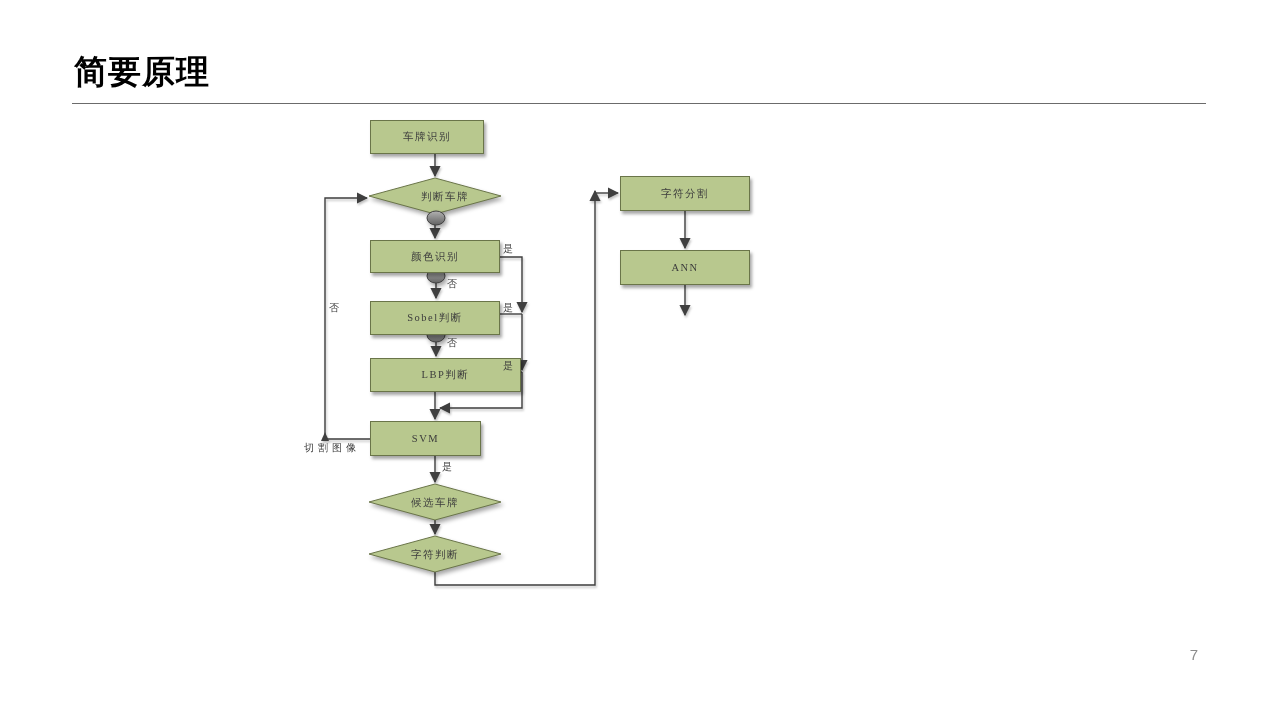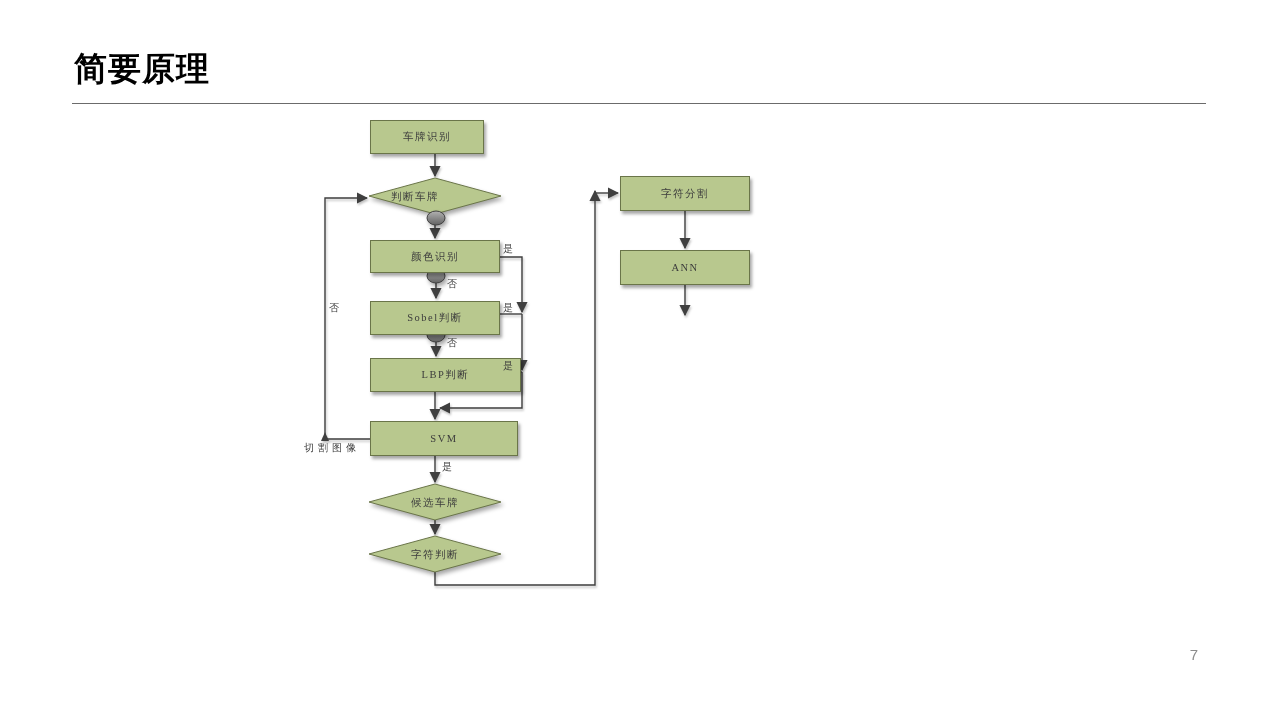--- a/index.html
+++ b/index.html
@@ -3,21 +3,21 @@
 <meta charset="utf-8">
 <style>
   html,body { margin:0; padding:0; background:#e8e8e8; }
   .slide {
     position:relative; width:1280px; height:720px; background:#ffffff;
     overflow:hidden; font-family:"Liberation Sans", sans-serif;
   }
   .title {
     position:absolute; left:74px; top:54px; font-size:33px; line-height:36px;
     font-weight:bold; color:#000000; letter-spacing:1px;
-    font-family:Liberation Mono, monospace;
+    font-family:Liberation Serif, serif;
   }
   .title-rule {
     position:absolute; left:72px; top:103px; width:1134px; height:1px;
     background:#6b6b6b;
   }
   .page-num {
     position:absolute; left:1182px; top:646px; width:24px; text-align:center;
     font-size:15px; color:#8c8c8c; font-family:"Liberation Sans", sans-serif;
   }
   .fc-svg { position:absolute; left:0; top:0; z-index:1; }
@@ -102,25 +102,25 @@
       <ellipse class="conn-ellipse shadowed" cx="436" cy="218" rx="9" ry="7"></ellipse>
       <ellipse class="conn-ellipse shadowed" cx="436" cy="276" rx="9" ry="7"></ellipse>
       <ellipse class="conn-ellipse shadowed" cx="436" cy="335" rx="9" ry="7"></ellipse>
     </g>
   </svg>
 
   <div class="node" style="left:370px; top:120px; width:114px; height:34px;">车牌识别</div>
   <div class="node" style="left:370px; top:240px; width:130px; height:33px;">颜色识别</div>
   <div class="node" style="left:370px; top:301px; width:130px; height:34px;">Sobel判断</div>
   <div class="node" style="left:370px; top:358px; width:151px; height:34px;">LBP判断</div>
-  <div class="node" style="left:370px; top:421px; width:148px; height:35px;">SVM</div>
+  <div class="node" style="left:370px; top:421px; width:111px; height:35px;">SVM</div>
   <div class="node" style="left:620px; top:250px; width:130px; height:35px;">ANN</div>
   <div class="node" style="left:620px; top:176px; width:130px; height:35px;">字符分割</div>
 
-  <div class="dlabel" style="left:350px; top:190px;">判断车牌</div>
+  <div class="dlabel" style="left:380px; top:190px;">判断车牌</div>
   <div class="dlabel" style="left:370px; top:496px;">候选车牌</div>
   <div class="dlabel" style="left:370px; top:548px;">字符判断</div>
 
   <div class="elabel" style="left:503px; top:242px;">是</div>
   <div class="elabel" style="left:503px; top:301px;">是</div>
   <div class="elabel" style="left:503px; top:359px;">是</div>
   <div class="elabel" style="left:442px; top:460px;">是</div>
   <div class="elabel" style="left:447px; top:277px;">否</div>
   <div class="elabel" style="left:447px; top:336px;">否</div>
   <div class="elabel" style="left:329px; top:301px;">否</div>

